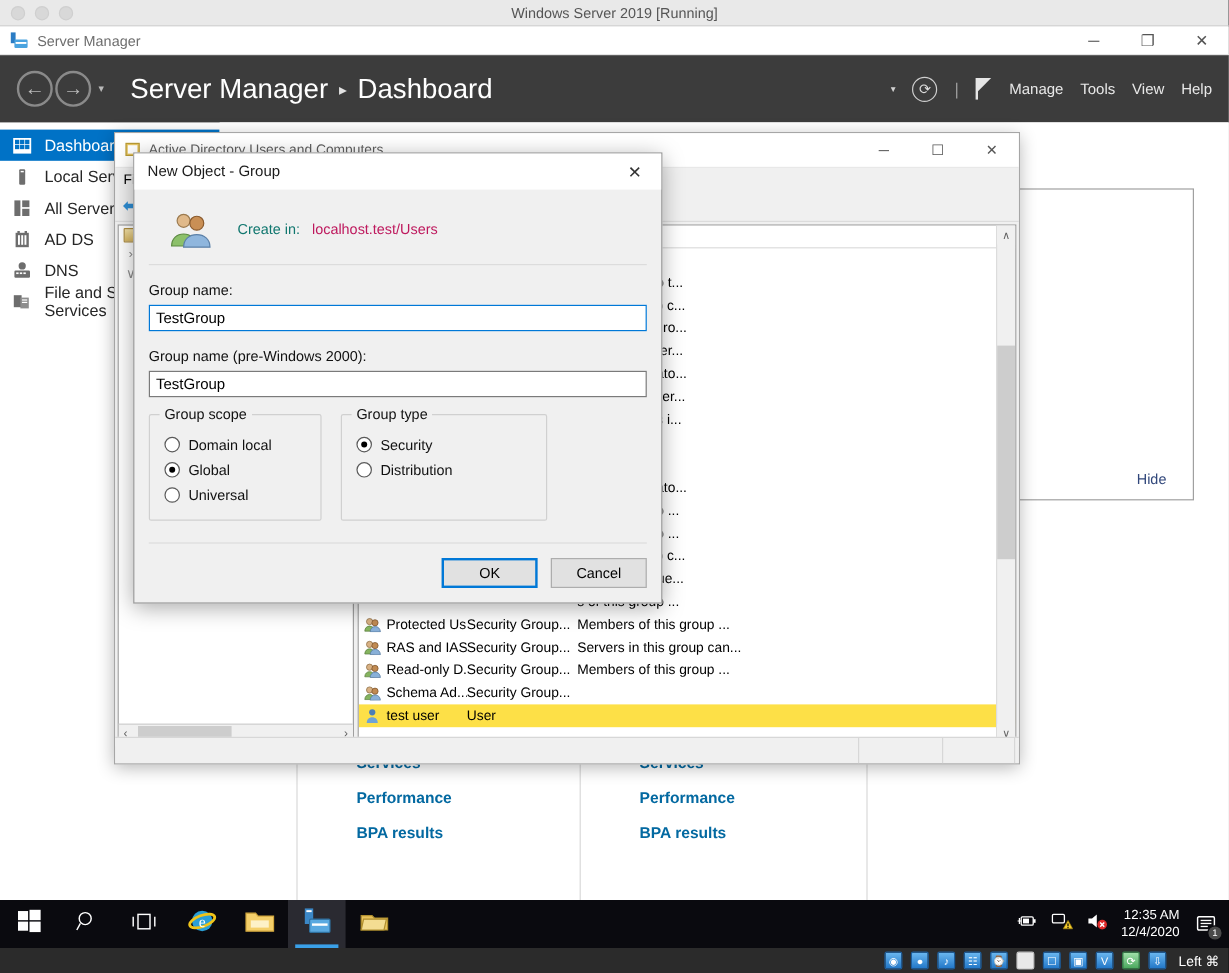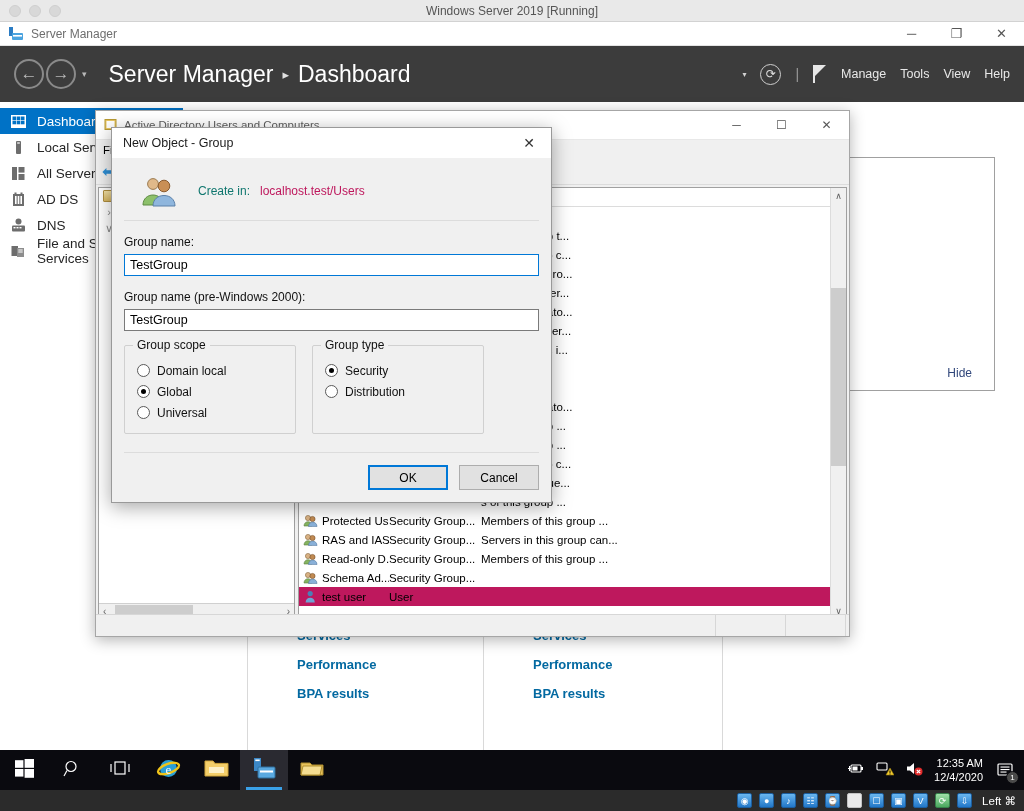--- a/index.html
+++ b/index.html
@@ -160,21 +160,21 @@
   }
   .list-head {
     display: flex; height: 19px; background: #ffffff; font-size: 11.5px;
     border-bottom: 1px solid #dcdcdc;
   }
   .list-head div { border-right: 1px solid #dcdcdc; padding: 2px 5px; }
   .lrow {
     display: flex; height: 19px; align-items: center; font-size: 11.5px;
     color: #000;
   }
-  .lrow.sel { background: #be185d; }
+  .lrow.sel { background: #fde047; }
   .c-name { width: 90px; display: flex; align-items: center; gap: 4px;
             padding-left: 4px; overflow: hidden; white-space: nowrap; }
   .c-type { width: 92px; overflow: hidden; white-space: nowrap; }
   .c-desc { flex: 1; overflow: hidden; white-space: nowrap; }
   .grp-ic {
     width: 15px; height: 13px; flex: 0 0 15px; position: relative;
   }
   .usr-ic { width: 15px; height: 13px; flex: 0 0 15px; position: relative; }
   .vscroll {
     position: absolute; right: 0; top: 0; bottom: 0; width: 16px;
@@ -222,21 +222,21 @@
     height: 22px; background: #fff; border: 1px solid #7a7a7a;
     font-size: 12.5px; color: #000; display: flex; align-items: center;
     padding-left: 5px; margin-bottom: 14px;
   }
   .tbox.focused { border: 1px solid #0078d7; }
   .groups { display: flex; gap: 16px; margin-top: 4px; }
   .gbox {
     border: 1px solid #d0d0d0; border-radius: 2px; position: relative;
     padding: 14px 12px 10px;
   }
-  .gbox.scope { width: 172px; }
+  .gbox.scope { width: 144px; }
   .gbox.type { width: 172px; }
   .gbox-legend {
     position: absolute; top: -8px; left: 8px; background: #f0f0f0;
     padding: 0 4px; font-size: 12px; color: #111;
   }
   .radio-row {
     display: flex; align-items: center; gap: 7px; height: 21px; font-size: 12px;
     color: #111;
   }
   .radio {
@@ -432,21 +432,21 @@
               <rect x="8.3" y="8.5" width="4.4" height="1" fill="#fff"></rect>
             </svg>
           </span>
           <span>File and Storage Services</span>
         </div>
 
       </div>
 
       <div class="sm-content">
 
-        <div class="rolebox" style="left:662px; top:55px; width:150px; height:234px;">
+        <div class="rolebox" style="left:662px; top:55px; width:150px; height:260px;">
           <span class="hide-label">Hide</span>
         </div>
 
         <div class="tilecol" style="left:64px; top:518px; width:225px; height:130px; padding:8px 0 0 49px;">
           <div>Services</div>
           <div>Performance</div>
           <div>BPA results</div>
         </div>
         <div class="tilecol" style="left:300px; top:518px; width:235px; height:130px; padding:8px 0 0 49px;">
           <div>Services</div>

